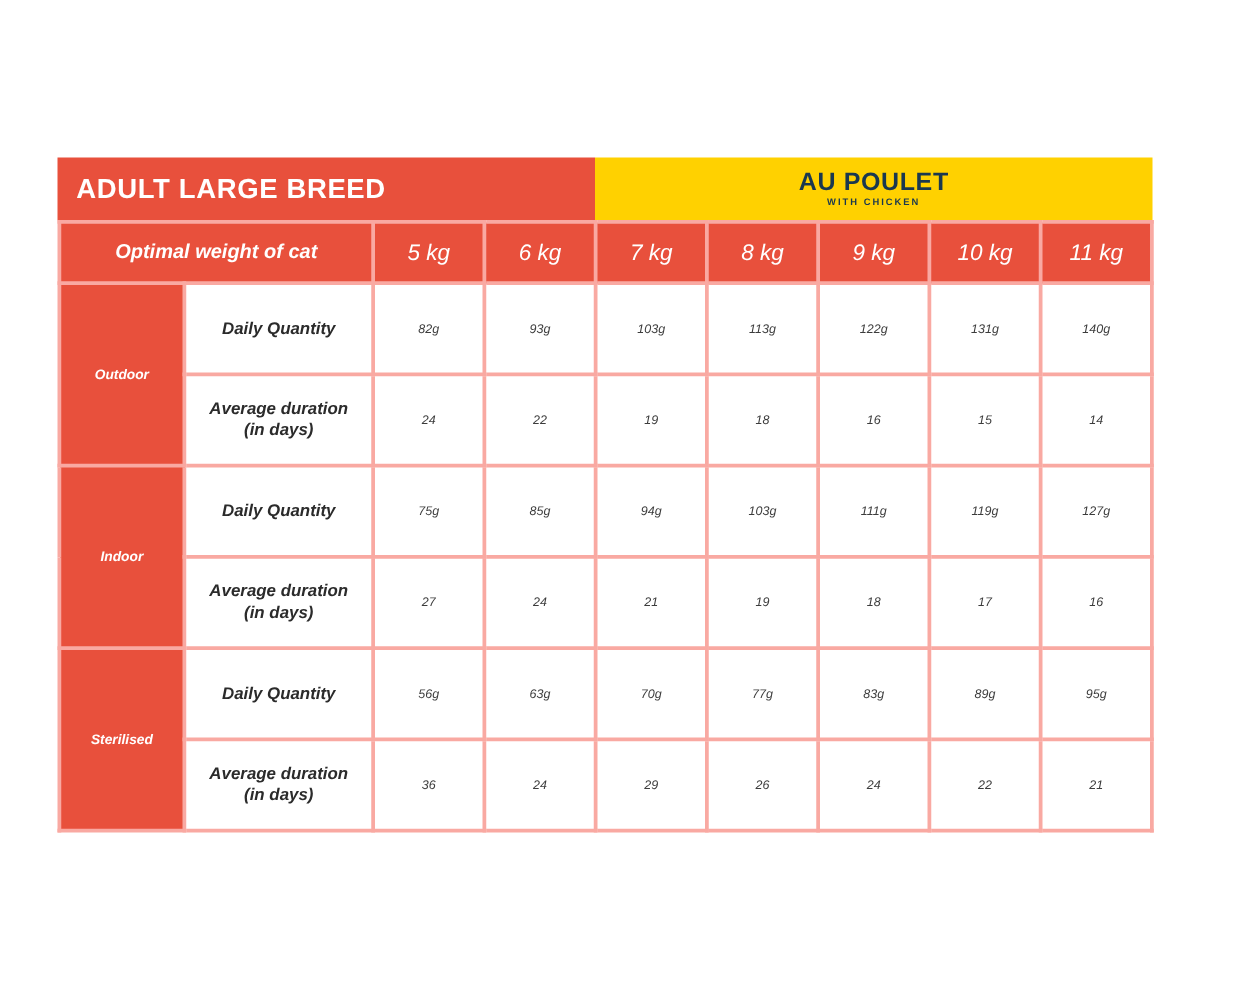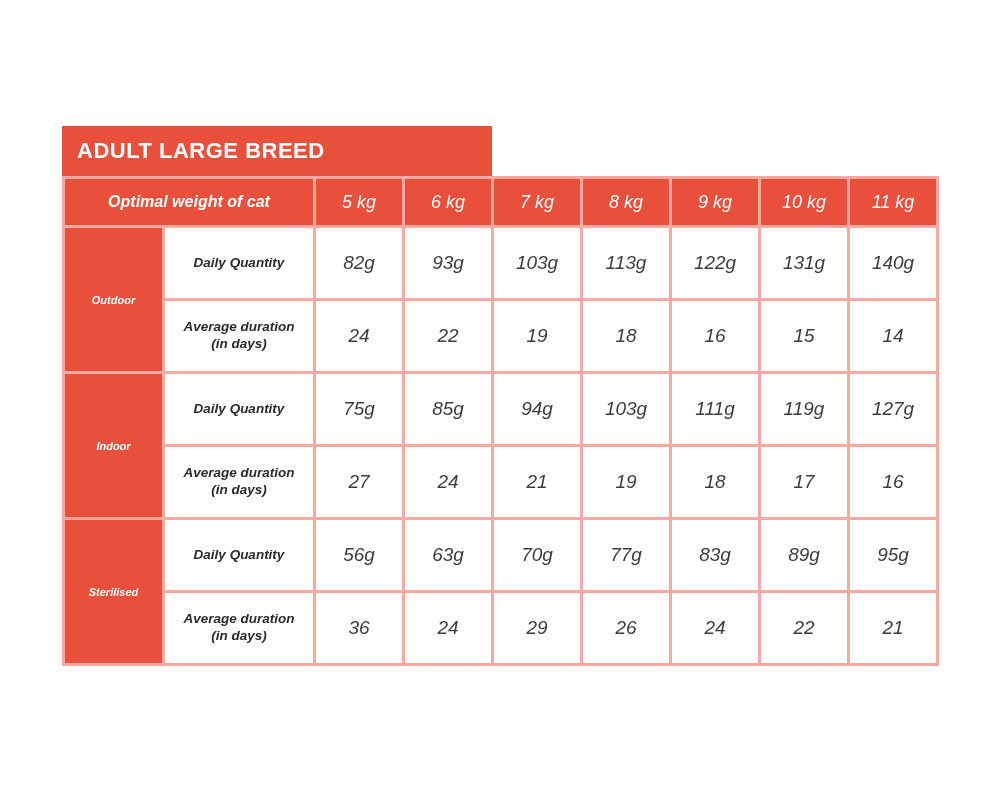--- a/index.html
+++ b/index.html
@@ -18,21 +18,21 @@
   }
   .canvas {
     position: relative;
     width: 1000px;
     height: 800px;
     background: var(--white);
     overflow: hidden;
   }
   .sheet {
     position: absolute;
-    left: 62px;
+    left: 46px;
     top: 126px;
     width: 876px;
   }
   
   .top-banner {
     display: flex;
     width: 100%;
     height: 50px;
   }
   .banner-left {
@@ -111,32 +111,36 @@
     color: var(--label-ink);
     font-style: italic;
     font-weight: bold;
     font-size: 13.5px;
     line-height: 1.25;
   }
   td.value {
     background: var(--white);
     color: var(--ink);
     font-style: italic;
-    font-size: 19px;
+    font-size: 10px;
   }
 </style>
 </head>
 <body>
 
 <div class="canvas">
   <div class="sheet">
 
     <div class="top-banner">
       <div class="banner-left">
         <span class="title">ADULT LARGE BREED</span>
+      </div>
+      <div class="banner-right">
+        <span class="product">AU POULET</span>
+        <span class="product-sub">WITH CHICKEN</span>
       </div>
     </div>
 
     <table class="grid">
       <colgroup>
         <col class="c-cat">
           <col class="c-label">
         <col class="c-data">
           <col class="c-data">
           <col class="c-data">

